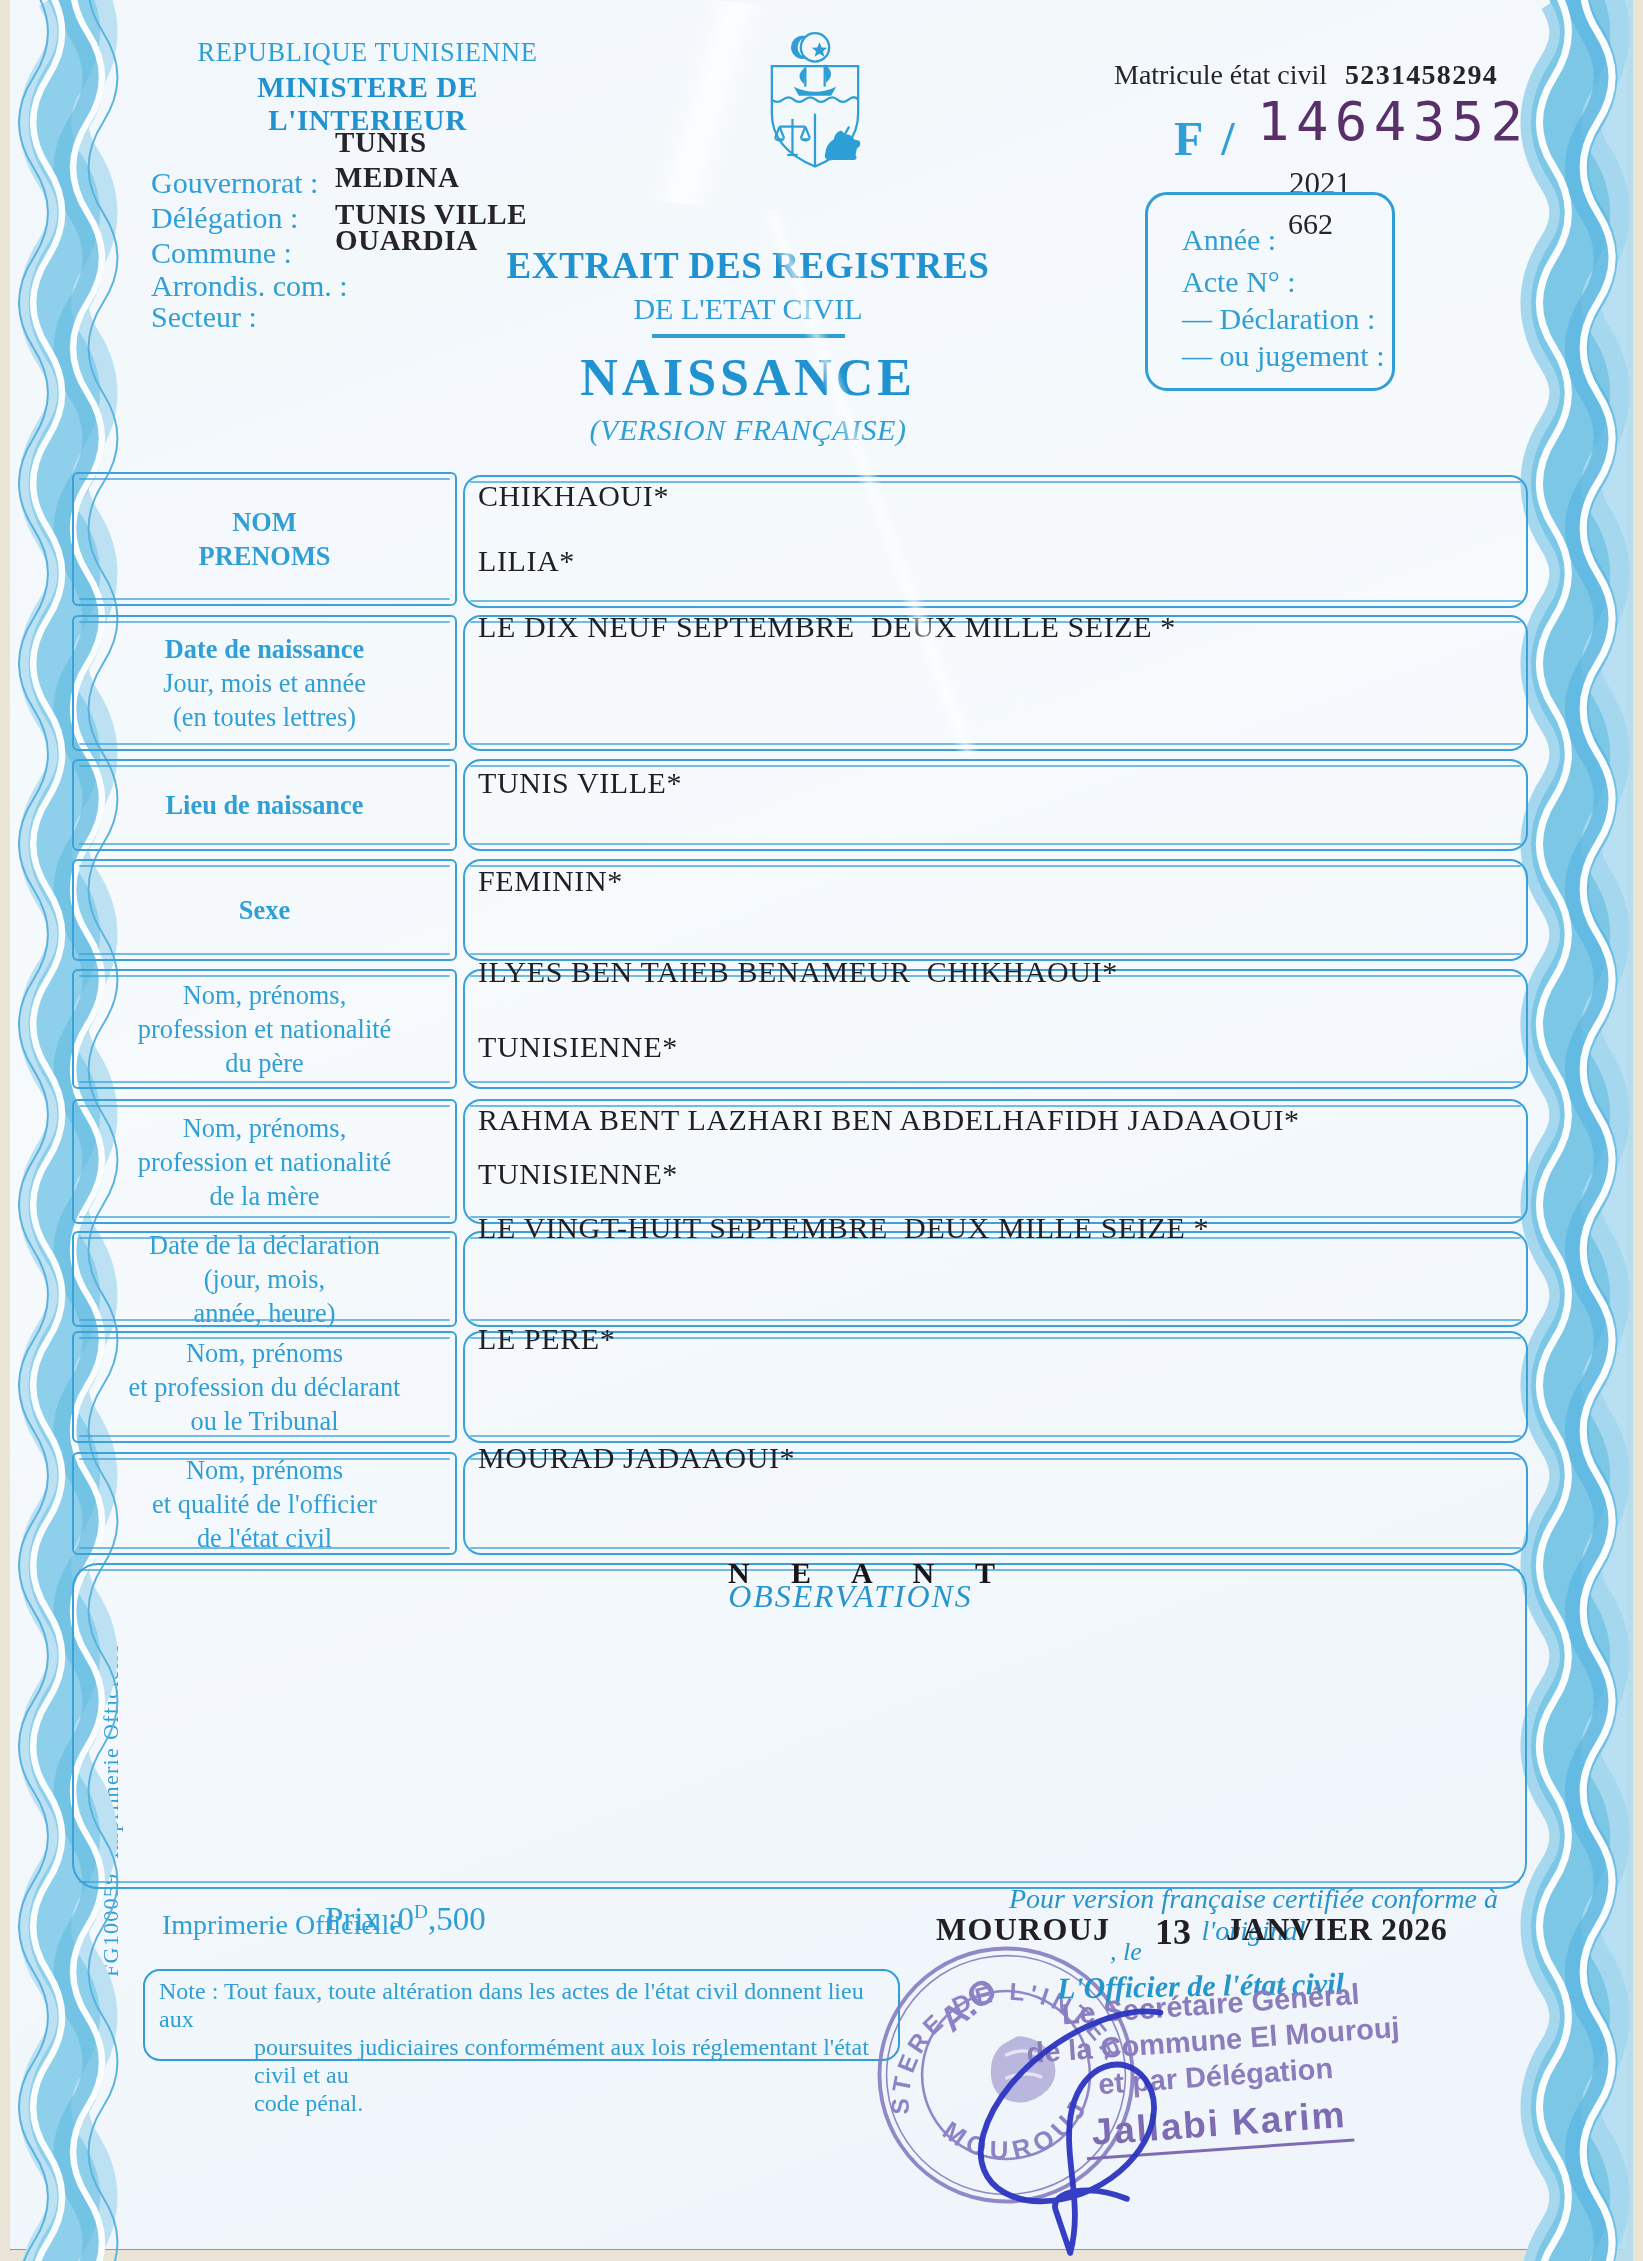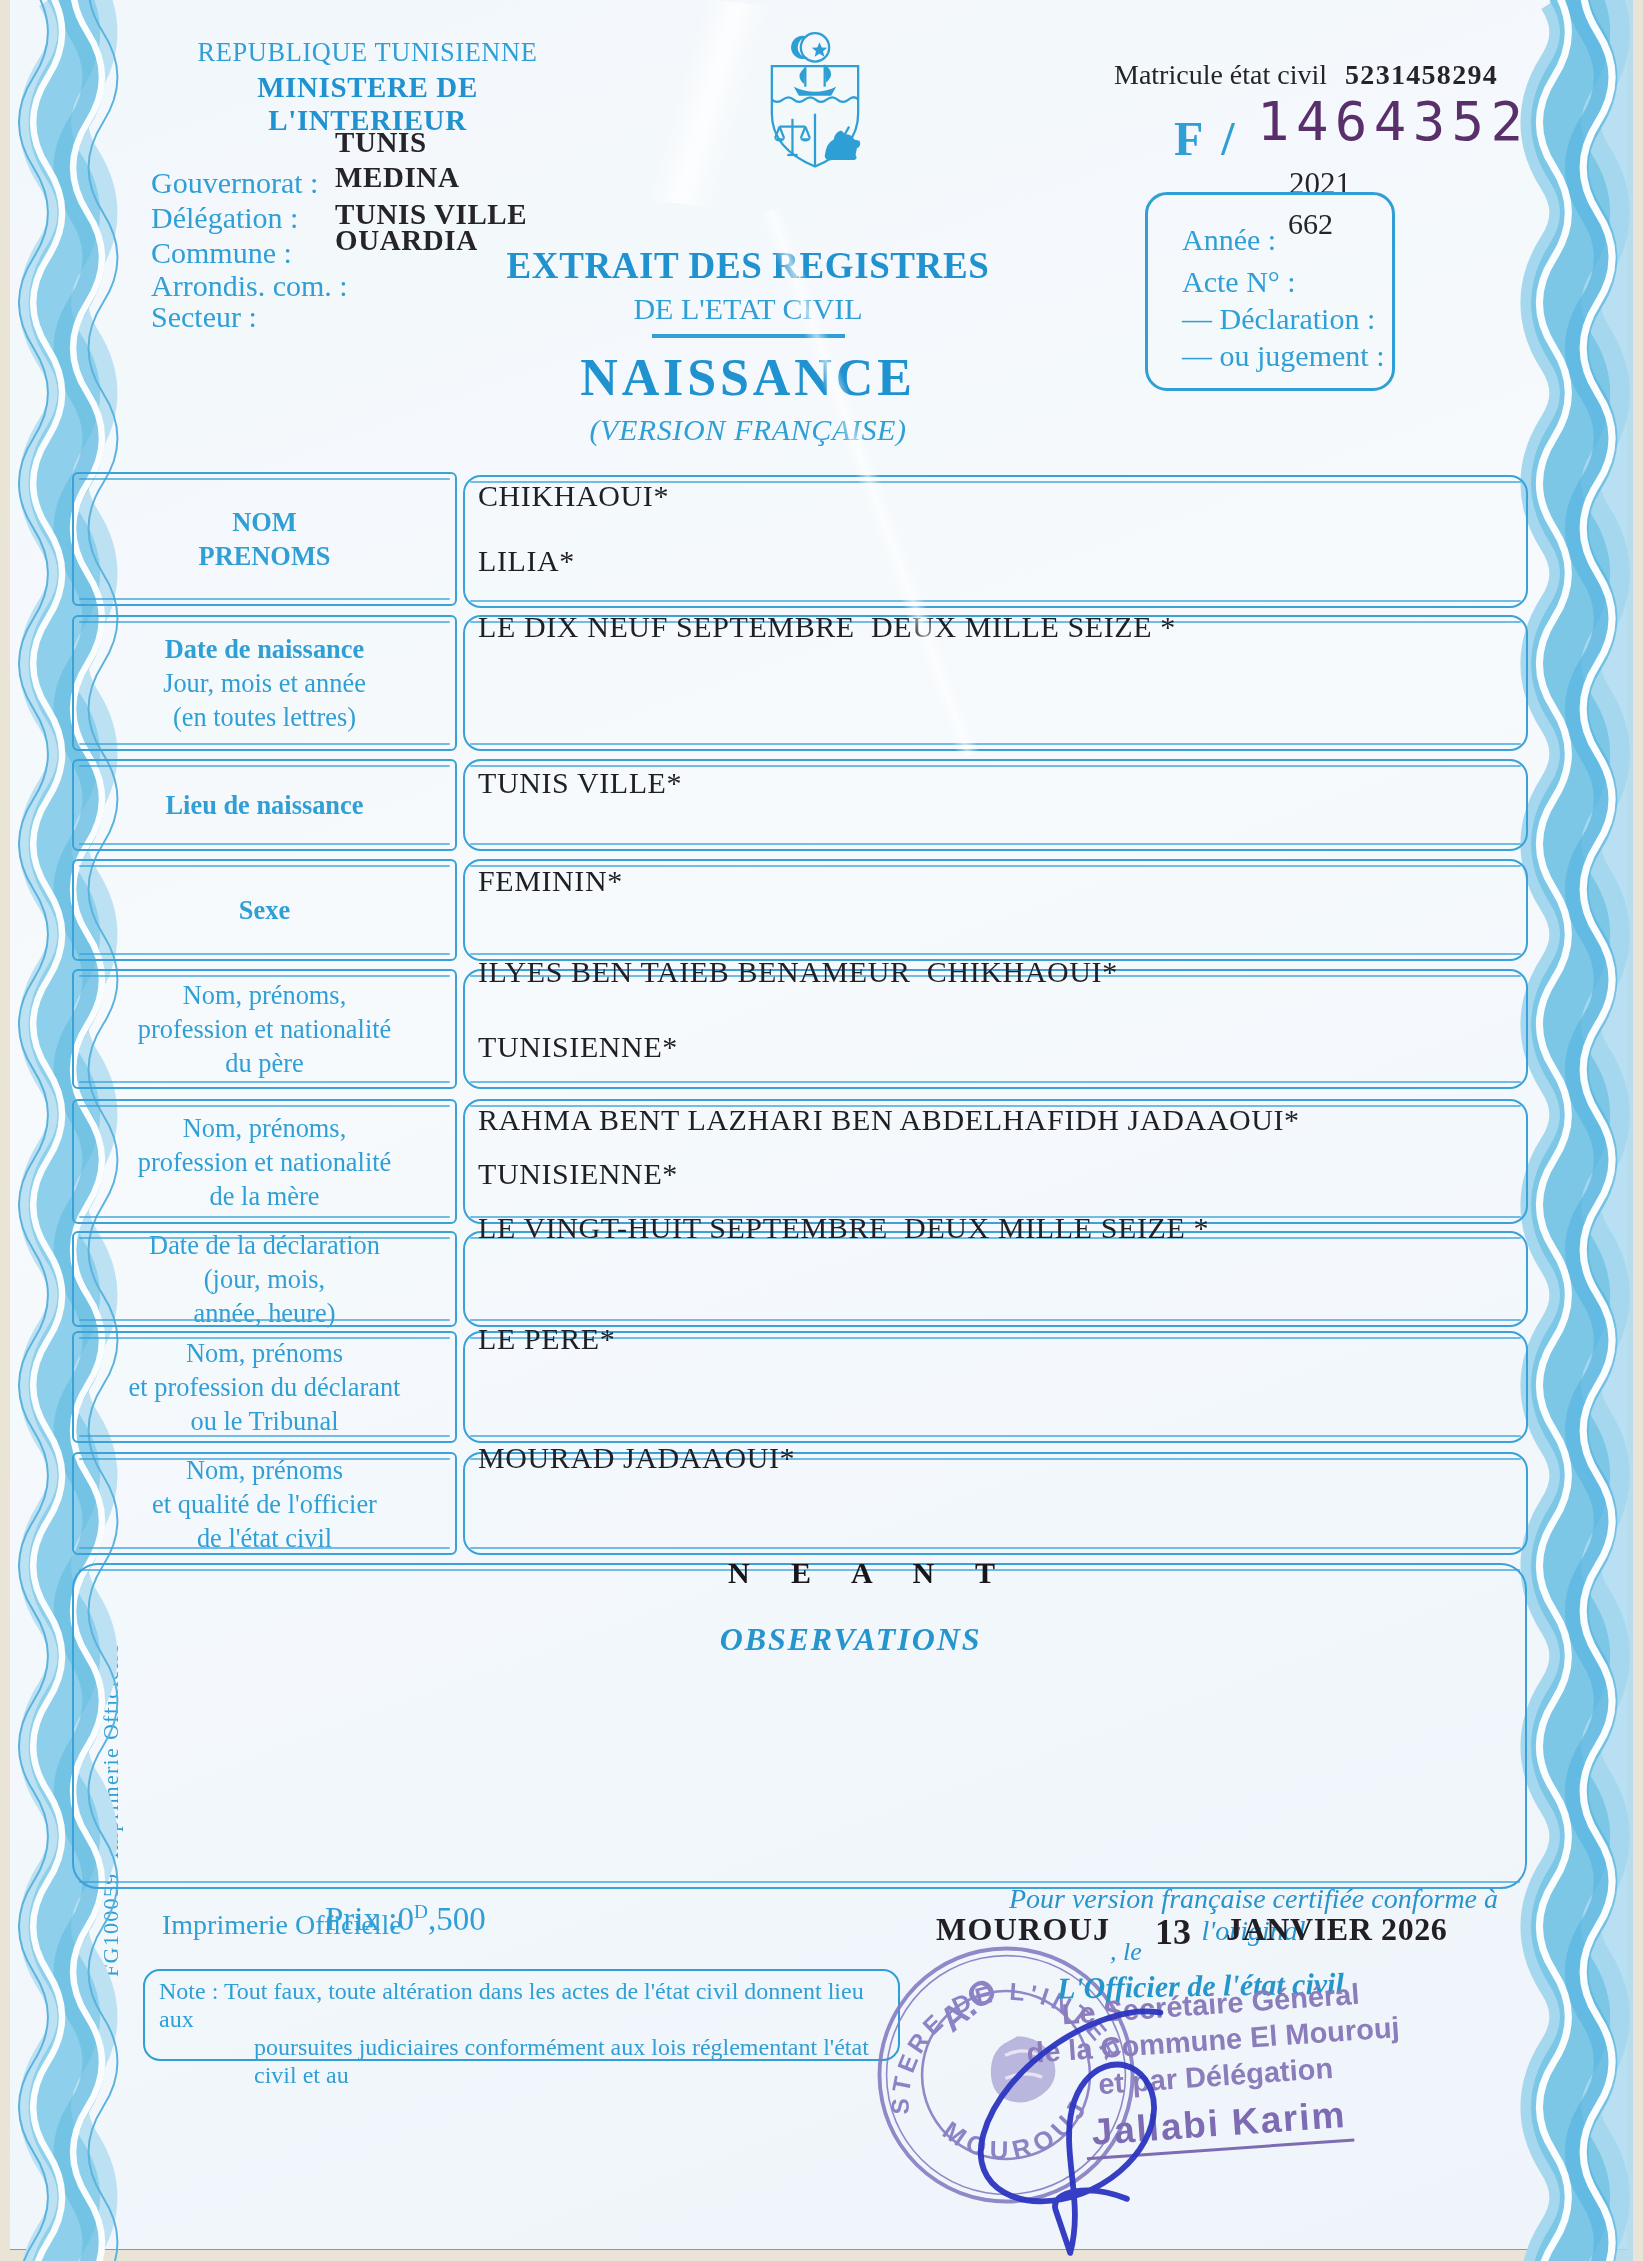--- a/index.html
+++ b/index.html
@@ -28,21 +28,21 @@
   .t3{font-size:52px;font-weight:bold;color:#2092cf;letter-spacing:3.9px;margin-top:10.3px;}
   .t4{font-size:30px;font-style:italic;color:#2f9fd5;margin-top:6.4px;letter-spacing:0.6px;}
   .matric{position:absolute;left:1114px;top:59px;font-size:28px;color:#26242a;}
   .matric b{margin-left:18px;letter-spacing:1.3px;}
   .flab{position:absolute;left:1174px;top:111px;font-size:48px;font-weight:bold;color:#2f9fd5;letter-spacing:3.9px;}
   .folio{position:absolute;left:1257px;top:90px;font-size:54px;color:#4c1f5e;font-family:"DejaVu Sans Mono",monospace;letter-spacing:6.4px;opacity:.92;}
   .fyear{position:absolute;left:1289px;top:166px;font-size:31px;color:#26242a;}
   .actebox{position:absolute;left:1145px;top:192px;width:244px;height:193px;border:3.2px solid #2f9fd5;border-radius:22px;}
   .actebox .fl{position:absolute;left:34px;font-size:30px;color:#2f9fd5;}
   .acteval{position:absolute;left:140px;top:11.6px;font-size:30px;color:#26242a;}
-  .obslabel{position:absolute;left:657px;top:1578px;width:387px;text-align:center;font-size:32px;font-weight:bold;font-style:italic;color:#2795cd;letter-spacing:1.9px;z-index:4;margin-top:43px;}
+  .obslabel{position:absolute;left:657px;top:1578px;width:387px;text-align:center;font-size:32px;font-weight:normal;font-style:italic;color:#2795cd;letter-spacing:1.9px;z-index:4;}
   .neant{position:absolute;left:722px;top:1556px;width:296px;text-align:center;font-size:30px;font-weight:bold;color:#17161b;letter-spacing:17px;z-index:5;}
   .sidetext{position:absolute;left:98px;top:1977px;transform:rotate(-90deg);transform-origin:0 0;font-size:22px;color:#2f9fd5;letter-spacing:1.3px;white-space:pre;}
   .imprim{position:absolute;left:162px;top:1909px;font-size:28px;color:#2f9fd5;}
   .prix{position:absolute;left:325px;top:1901px;font-size:33px;color:#2f9fd5;}
   .prix sup{font-size:19.3px;}
   .notebox{position:absolute;left:143px;top:1969px;width:757px;height:92px;border:2.6px solid #2f9fd5;border-radius:17px;padding:6.4px 14px;box-sizing:border-box;z-index:2;}
   .noteln{font-size:24px;color:#2f9fd5;line-height:28px;}
   .ind{padding-left:95px;}
   .conform{position:absolute;left:970px;top:1883px;width:567px;text-align:center;font-size:28px;font-style:italic;color:#2795cd;}
   .placestamp{position:absolute;left:936px;top:1911px;font-size:32px;font-weight:bold;color:#211f24;letter-spacing:1.3px;z-index:7;}
@@ -240,20 +240,21 @@
   <div class="bx" style="left:72px;top:1563px;width:1451px;height:322px;border-radius:26px;"></div>
   <div class="neant">N E A N T</div>
   <div class="obslabel">OBSERVATIONS</div>
 
   <div class="sidetext">FG100059  Imprimerie Officielle</div>
   <div class="imprim">Imprimerie Officielle</div>
   <div class="prix"><span>Prix :0</span><sup>D</sup><span>,500</span></div>
   <div class="notebox">
     <div class="noteln">Note : Tout faux, toute altération dans les actes de l'état civil donnent lieu aux</div>
     <div class="noteln ind">poursuites judiciaires conformément aux lois réglementant l'état civil et au</div>
+    <div class="noteln ind">code pénal.</div>
   </div>
 
   <div class="conform">Pour version française certifiée conforme à l'original</div>
   <div class="placestamp">MOUROUJ</div>
   <div class="lelab">, le</div>
   <div class="daystamp">13</div>
   <div class="monthstamp">JANVIER 2026</div>
   <div class="officer">L'Officier de l'état civil</div>
   <div class="secstamp">
     <div class="secln">Le Secrétaire Général</div>

